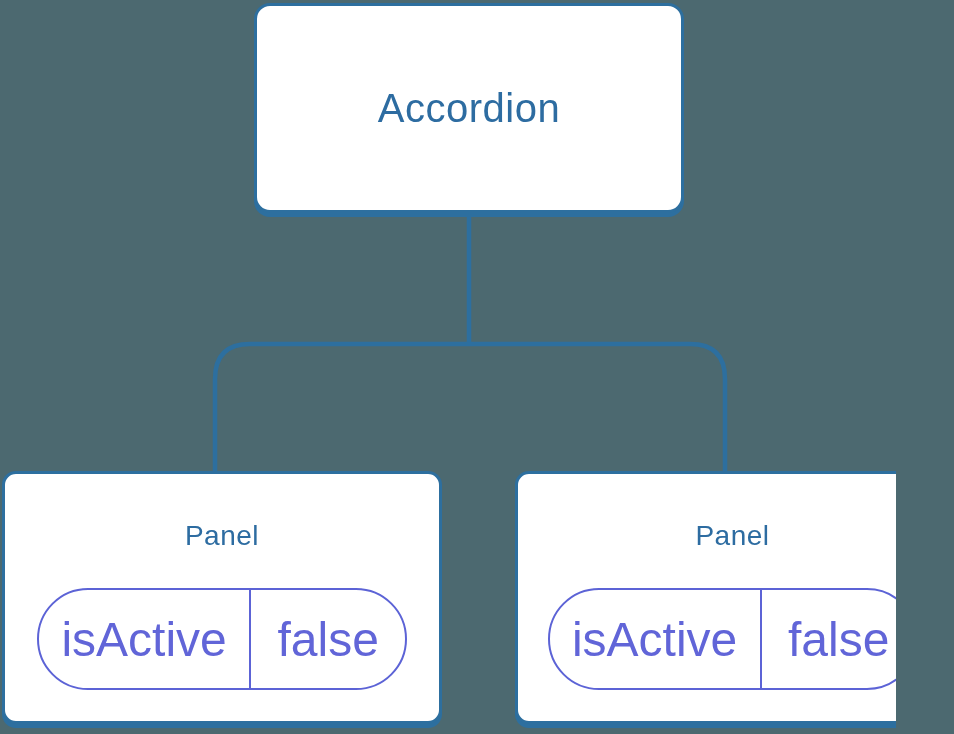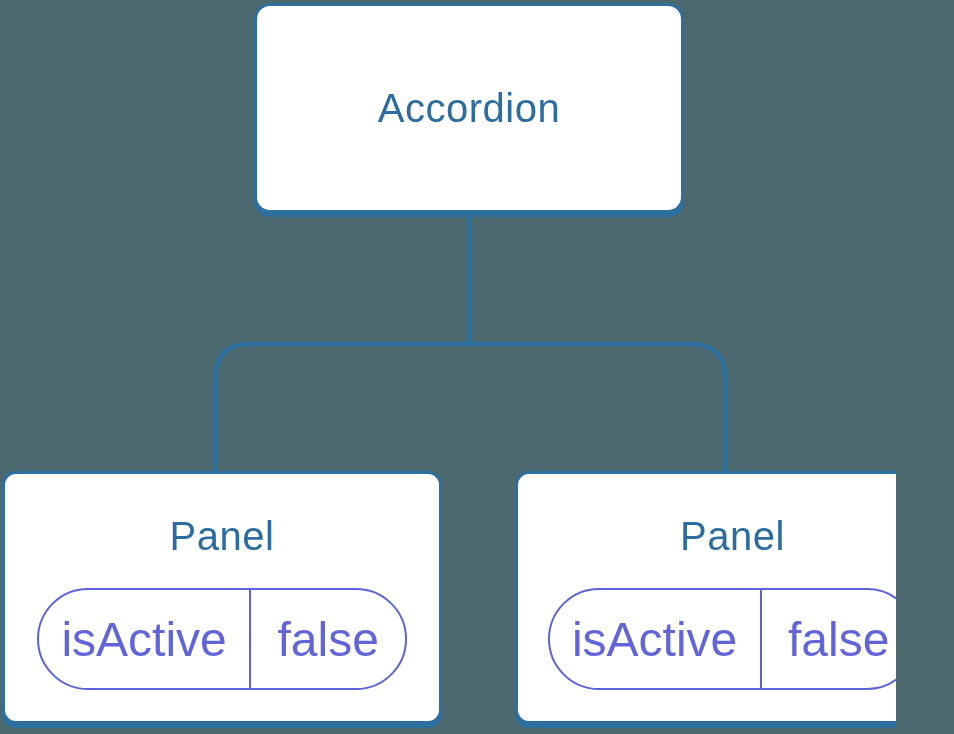--- a/index.html
+++ b/index.html
@@ -56,21 +56,21 @@
     border-radius: 14px;
     display: flex;
     flex-direction: column;
     align-items: center;
   }
   .node-panel.left  { left: 2px;   width: 440px; }
   .node-panel.right { left: 515px; width: 435px; }
   .panel-title {
     margin-top: 36px;
     line-height: 52px;
-    font-size: 40px;
+    font-size: 28px;
     font-weight: 500;
     color: var(--node-text);
     letter-spacing: 0.5px;
   }
   .prop-pill {
     margin-top: 26px;
     width: 370px;
     height: 102px;
     border: 2px solid var(--prop-border);
     border-radius: 51px;

